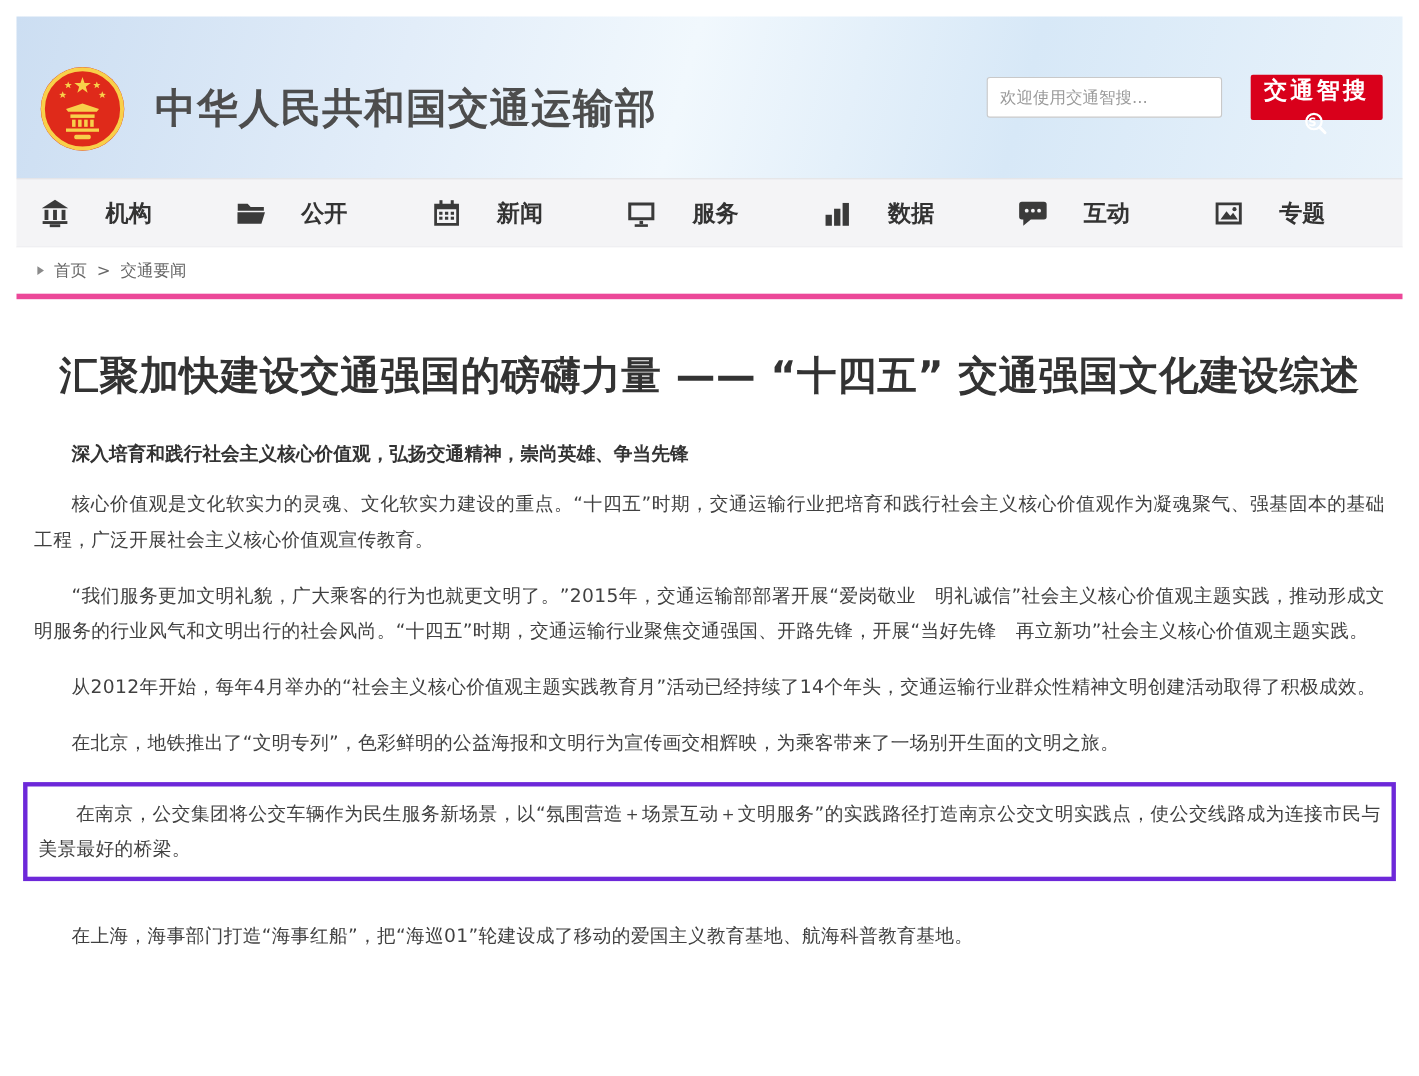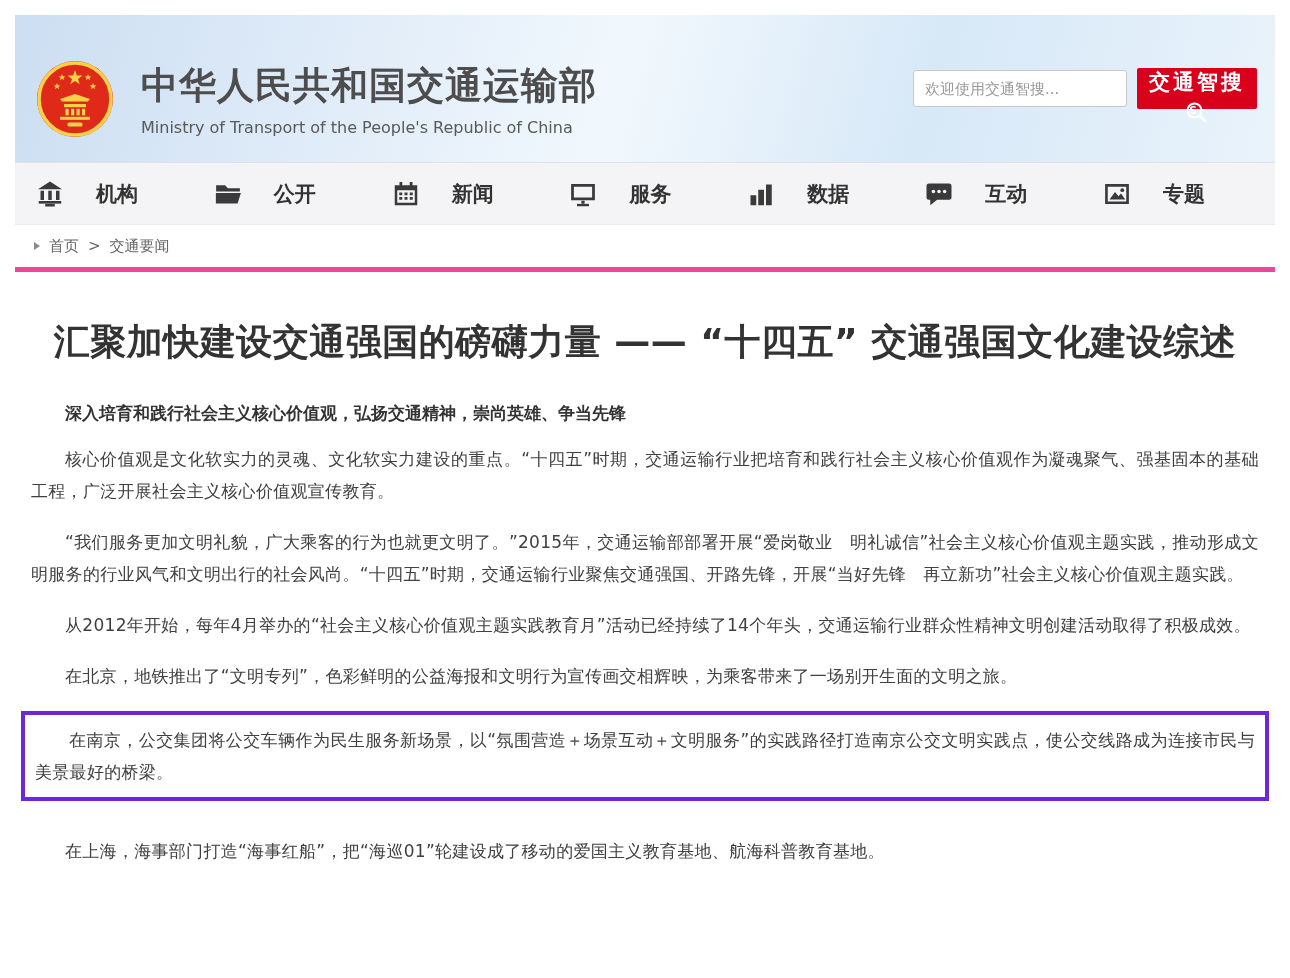--- a/index.html
+++ b/index.html
@@ -15,21 +15,21 @@
   .banner {
     height:147px;
     background:linear-gradient(105deg,#ccdef2 0%,#e2edf9 28%,#f1f8fd 48%,#d7e8f7 72%,#e9f3fb 100%);
     display:flex; align-items:center; justify-content:space-between;
     padding:0 18px 0 20px;
   }
   .brand { display:flex; align-items:center; gap:26px;margin-top:20px; }
   .emblem svg { width:80px; height:80px; display:block; }
   .site-title { font-size:37px; font-weight:bold; color:#4d4d4d; letter-spacing:1px; }
   .site-subtitle { font-size:16px; color:#595959; margin-top:7px; }
-  .search-area { display:flex; align-items:center; gap:10px; }
+  .search-area { display:flex; align-items:center; gap:26px; }
   .search-input {
     width:214px; height:37px; border:1px solid #c9c9c9; border-radius:3px;
     padding:0 11px; font-size:15px; color:#333; background:#fff; outline:none;
     font-family:"DejaVu Sans","Liberation Sans",sans-serif;
   }
   .search-input::placeholder { color:#9a9a9a; }
   .search-button {
     height:41px; background:#d9001b; color:#fff; border:none; border-radius:2px;
     font-size:21px; font-weight:bold; letter-spacing:3px;
     display:flex; align-items:center; gap:5px; padding:0 12px; cursor:pointer;
@@ -99,21 +99,20 @@
           <rect x="30.5" y="49.8" width="3.2" height="6.5" fill="#f8d04a"></rect>
           <rect x="36" y="49.8" width="3.2" height="6.5" fill="#f8d04a"></rect>
           <rect x="41.5" y="49.8" width="3.2" height="6.5" fill="#f8d04a"></rect>
           <rect x="47" y="49.8" width="3.2" height="6.5" fill="#f8d04a"></rect>
           <rect x="25" y="57.8" width="30" height="3" fill="#f8d04a"></rect>
           <rect x="32.5" y="63.5" width="15" height="4" rx="1.5" fill="#f8d04a"></rect>
         </svg>
       </span>
       <div class="brand-text">
         <div class="site-title">中华人民共和国交通运输部</div>
-        <div class="site-subtitle">Ministry of Transport of the People's Republic of China</div>
       </div>
     </div>
     <div class="search-area">
       <input class="search-input" type="text" placeholder="欢迎使用交通智搜..." style="">
       <button class="search-button">
         <span>交通智搜</span>
         <span>
           <svg viewBox="0 0 24 24" aria-hidden="true">
             <circle cx="9.5" cy="9.5" r="7" fill="none" stroke="#fff" stroke-width="2"></circle>
             <path d="M14.8 14.8 19.6 19.6" stroke="#fff" stroke-width="2.6" stroke-linecap="round"></path>

